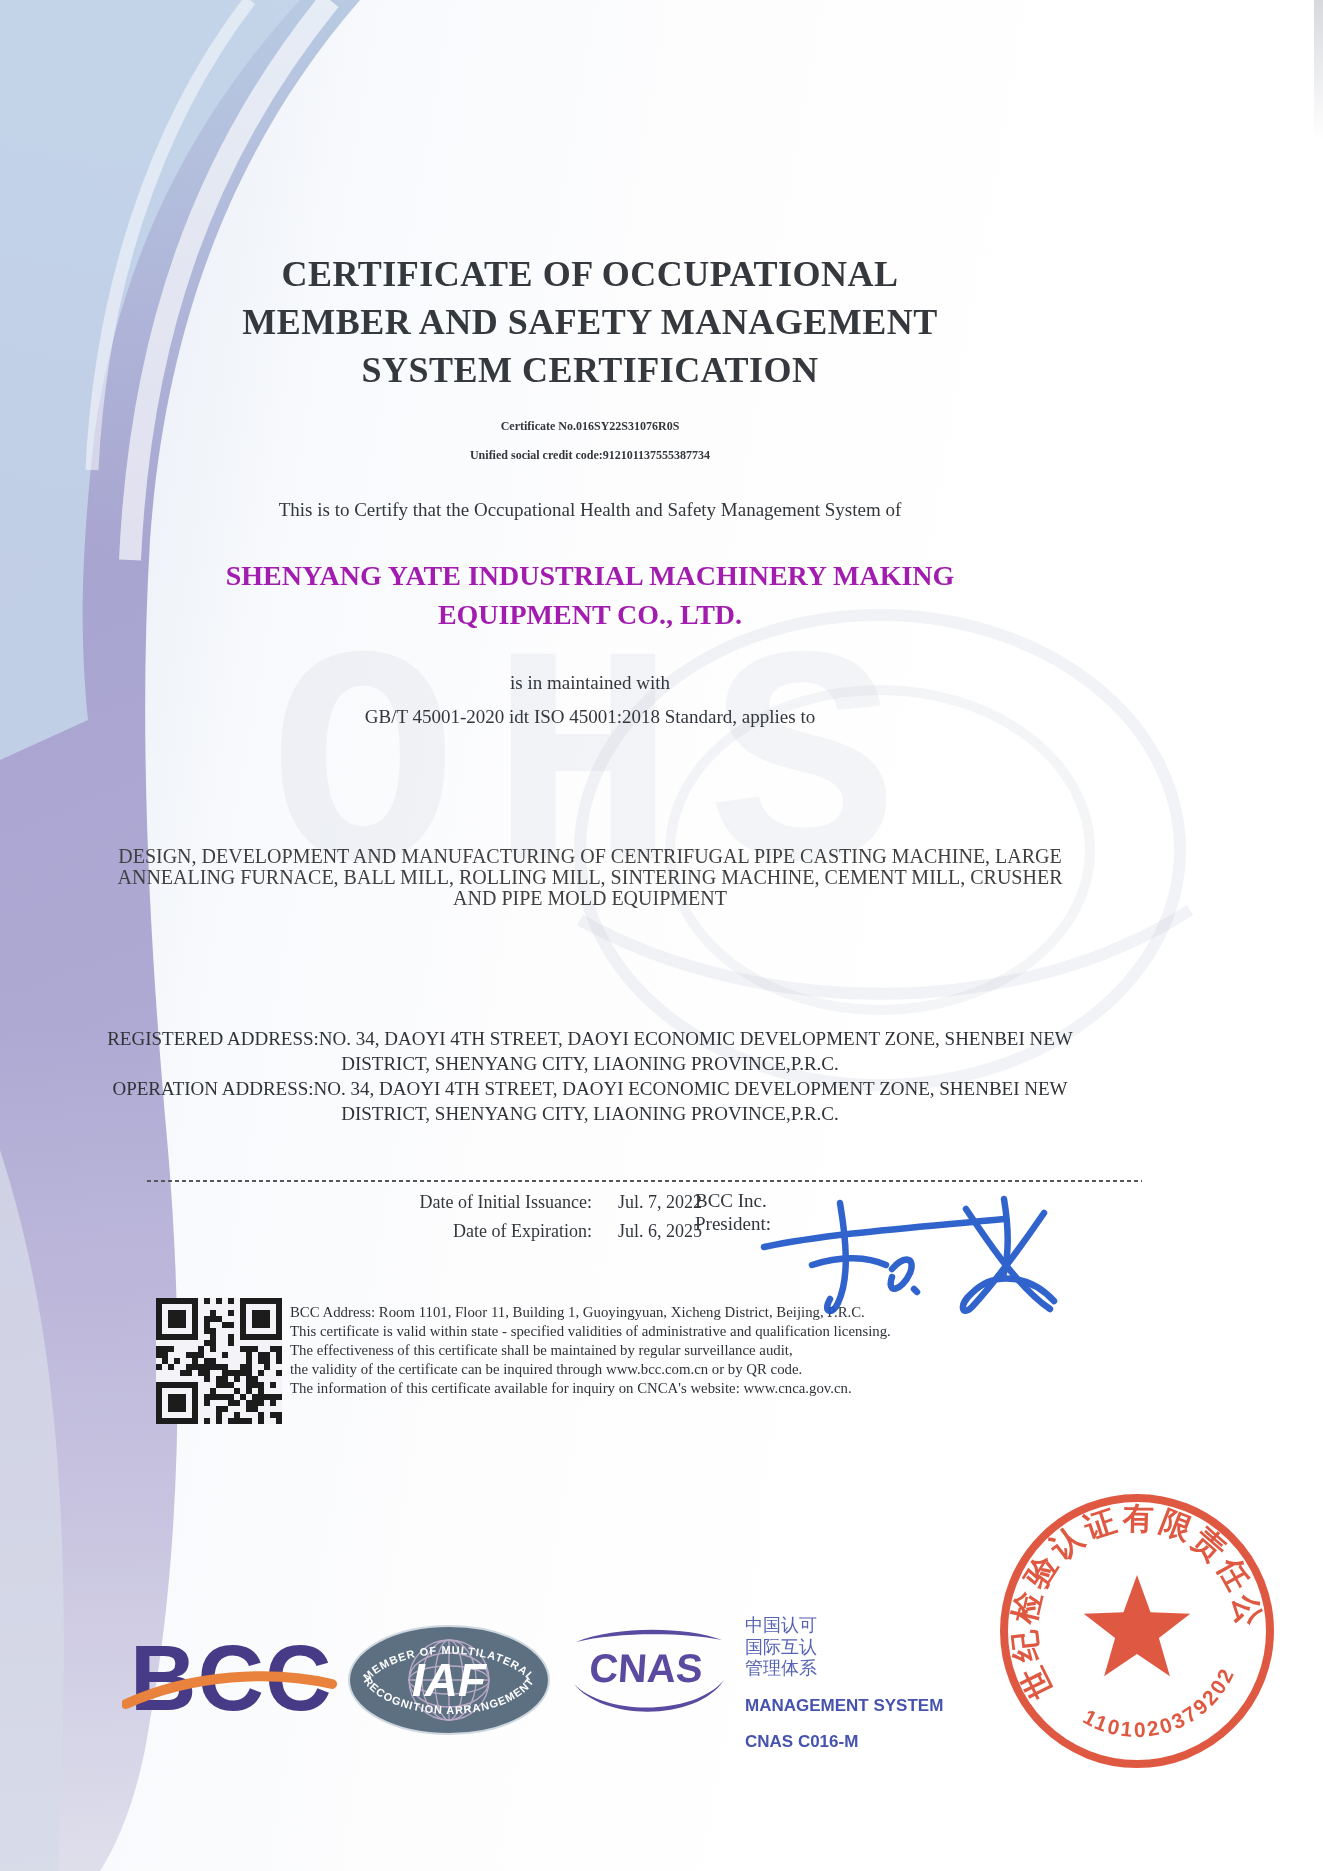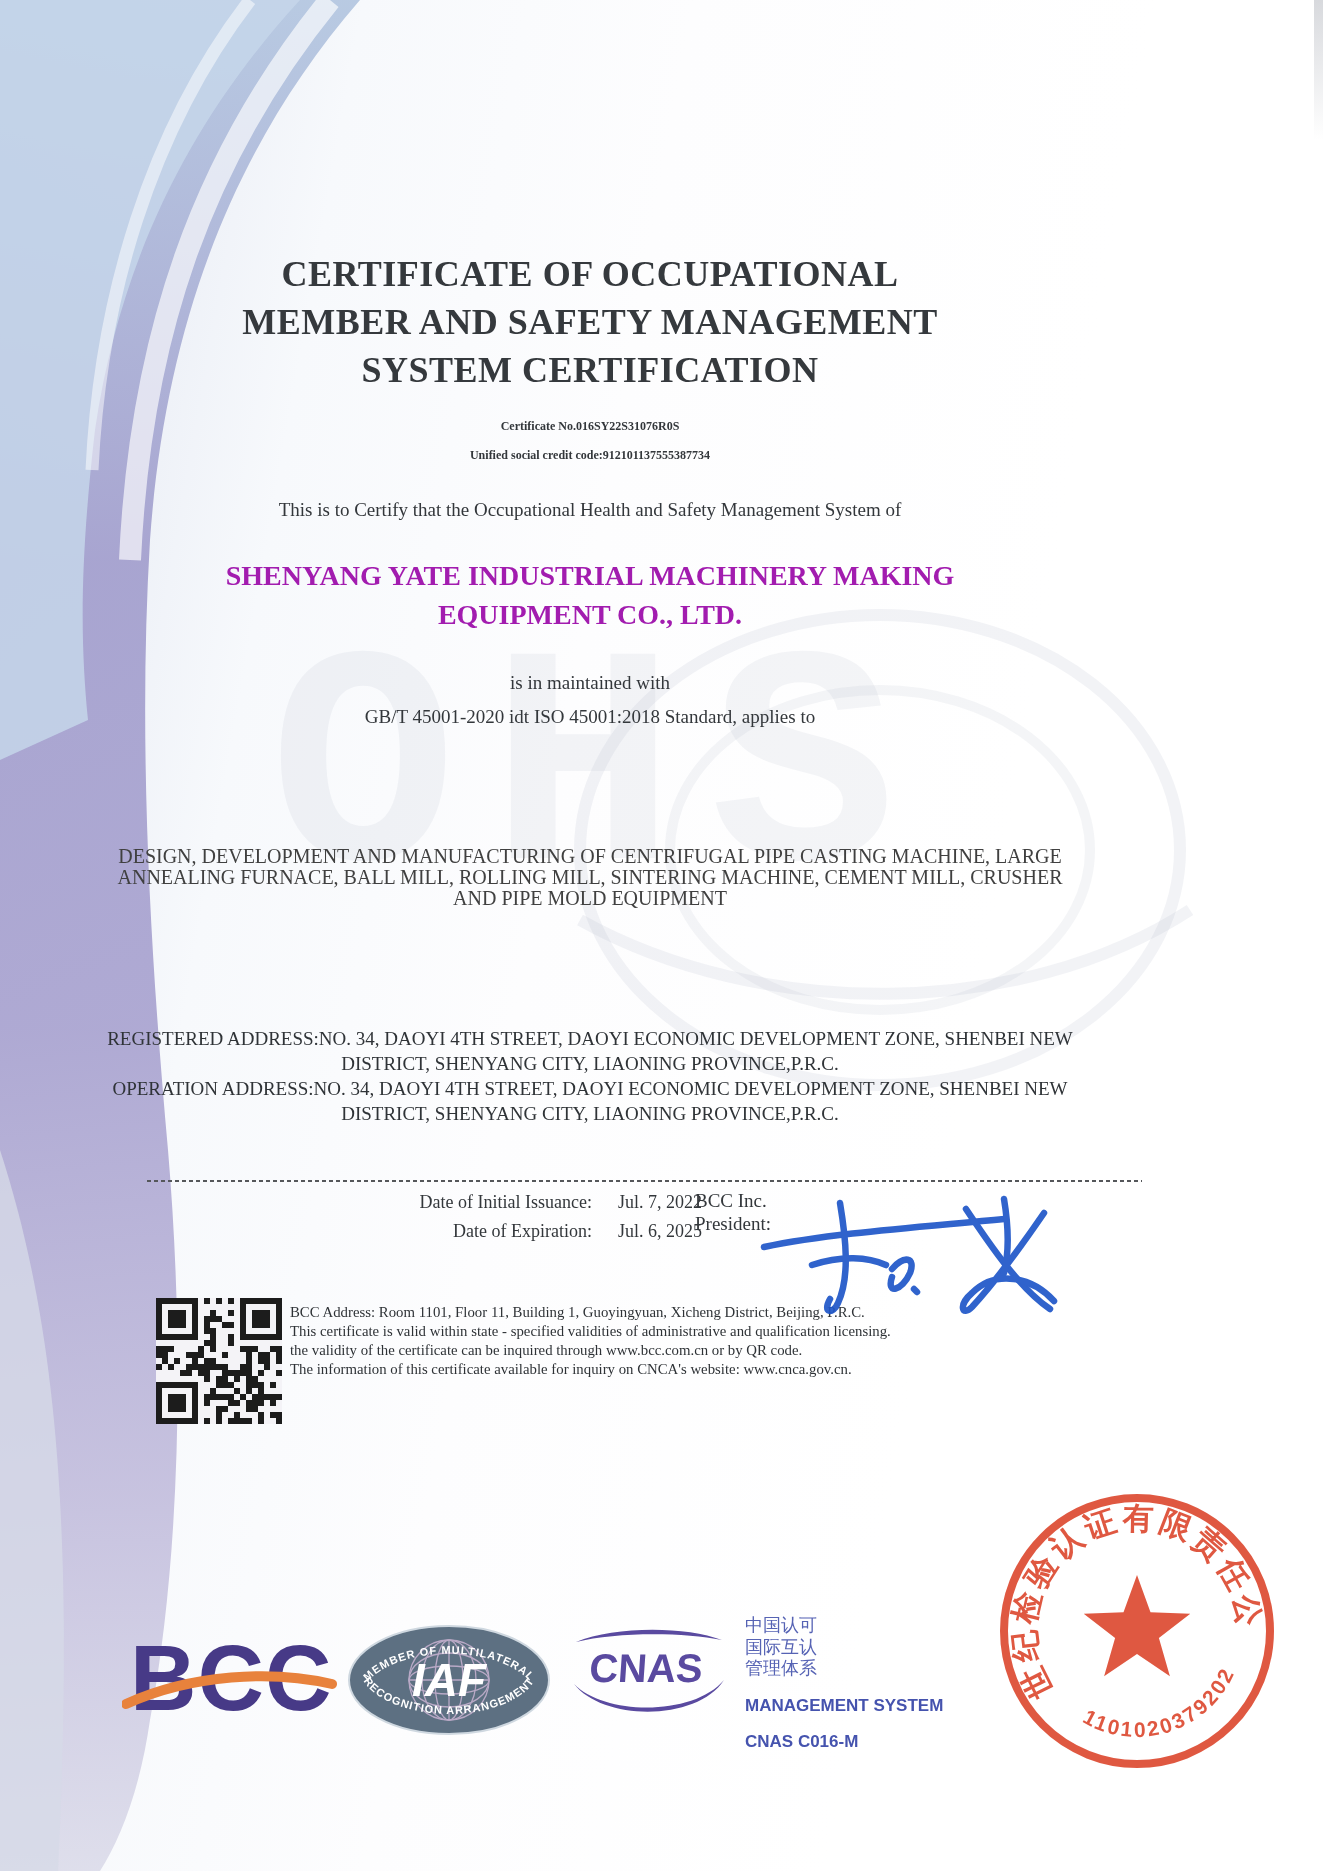--- a/index.html
+++ b/index.html
@@ -263,20 +263,21 @@
       <rect x="14" y="20" width="1" height="1"></rect>
       <rect x="15" y="20" width="1" height="1"></rect>
       <rect x="17" y="20" width="1" height="1"></rect>
       <rect x="20" y="20" width="1" height="1"></rect>
     </g>
 </svg>
 
 <div class="abs content fineprint">
   <div>BCC Address: Room 1101, Floor 11, Building 1, Guoyingyuan, Xicheng District, Beijing, P.R.C.</div>
   <div>This certificate is valid within state - specified validities of administrative and qualification licensing.</div>
+  <div>The effectiveness of this certificate shall be maintained by regular surveillance audit,</div>
   <div>the validity of the certificate can be inquired through www.bcc.com.cn or by QR code.</div>
   <div>The information of this certificate available for inquiry on CNCA's website: www.cnca.gov.cn.</div>
 </div>
 
 <div class="abs footer-bcc">BCC</div>
 <svg class="abs bcc-swoosh" width="215" height="55" viewBox="0 0 215 55">
   <path d="M4,44 C70,14 150,10 210,24" stroke="#e8823c" stroke-width="10" stroke-linecap="round" fill="none"></path>
 </svg>
 
 <svg class="abs iaf-svg" width="204" height="112" viewBox="0 0 204 112">

